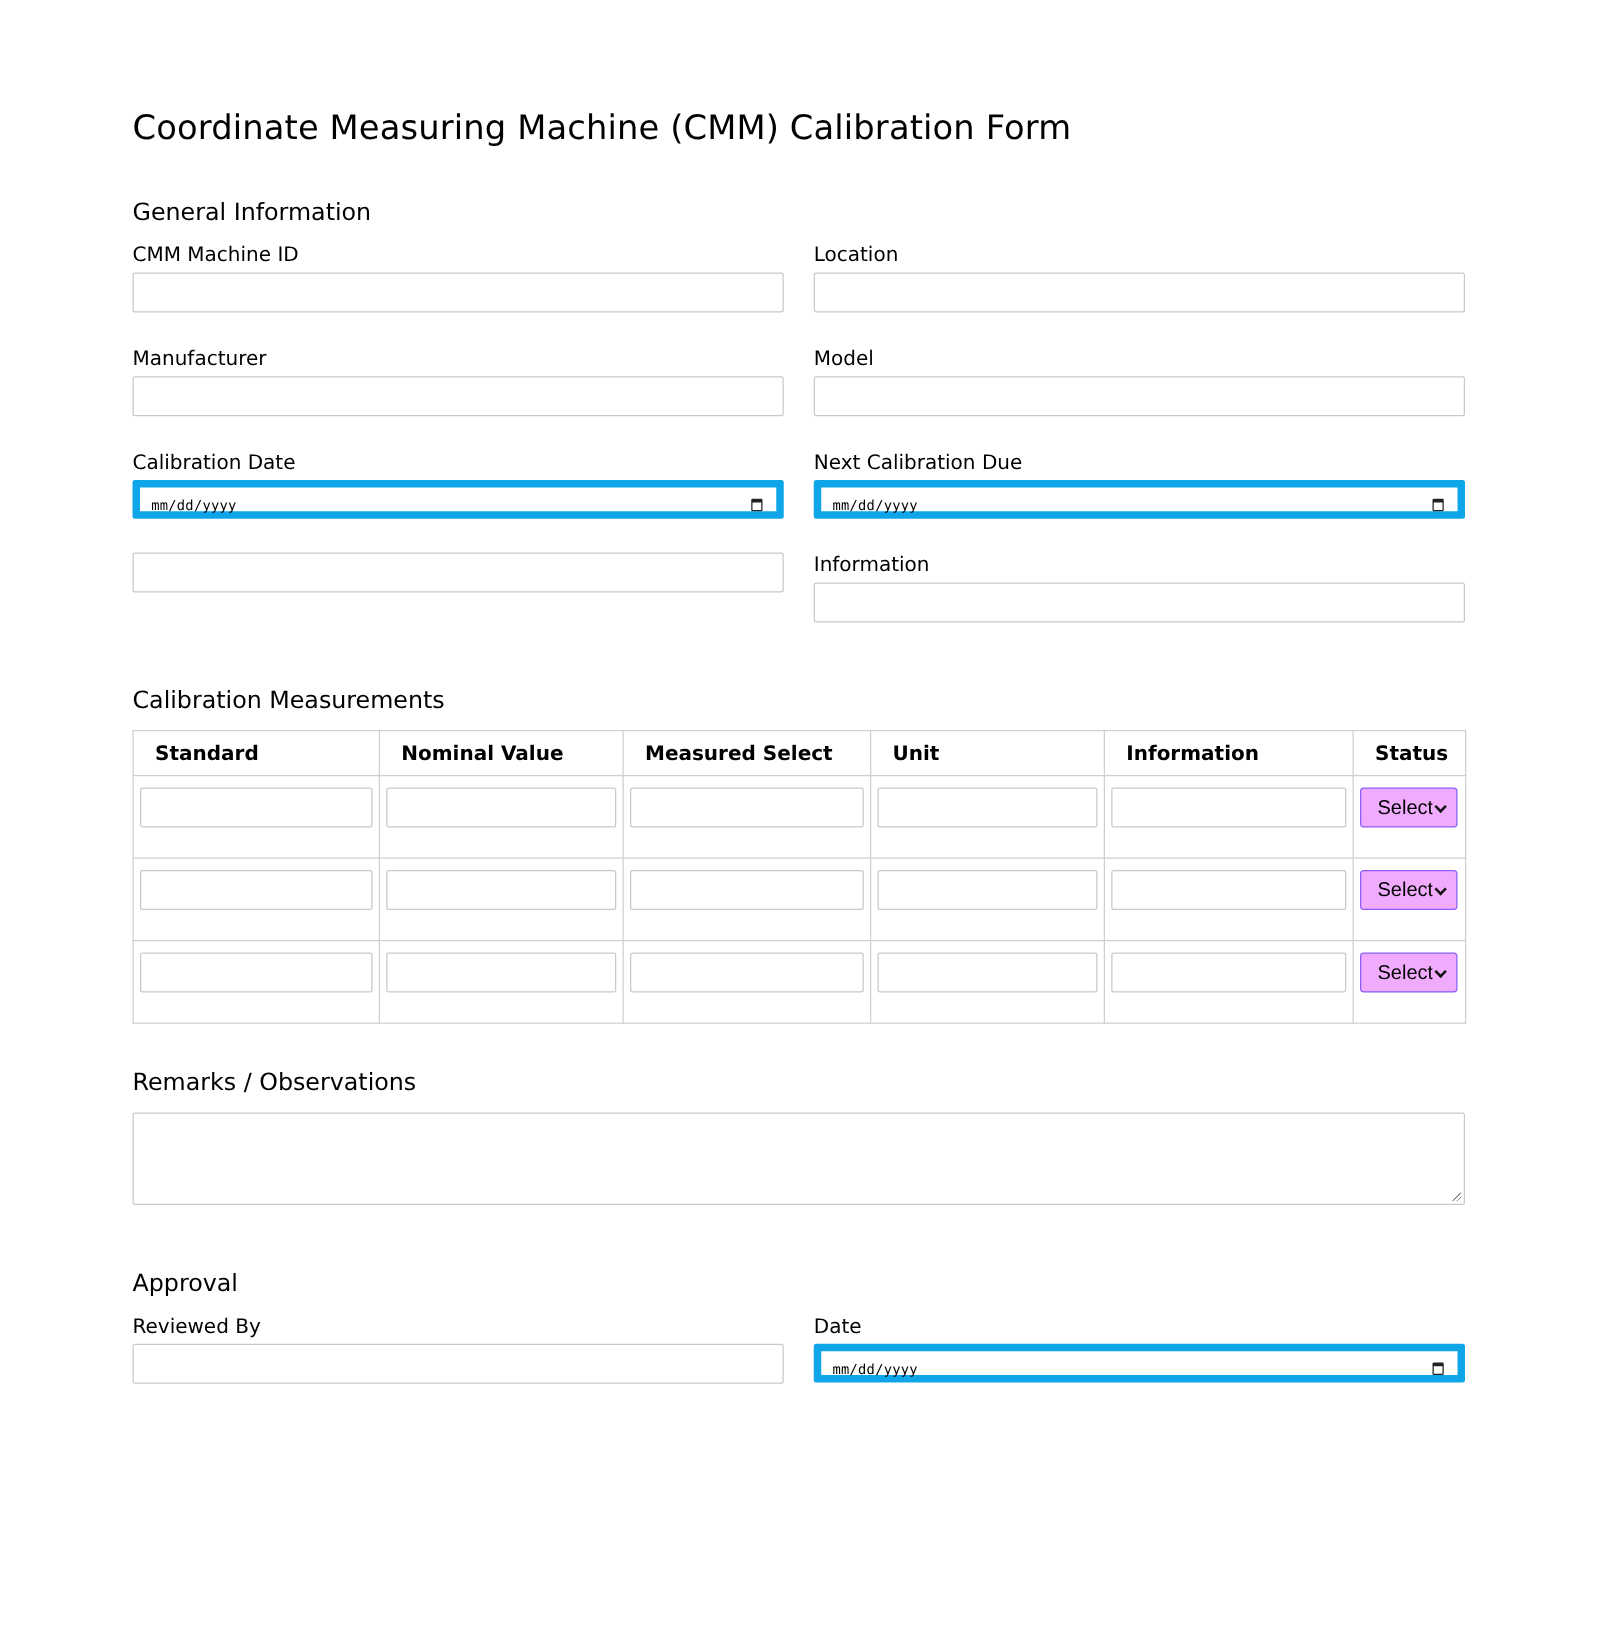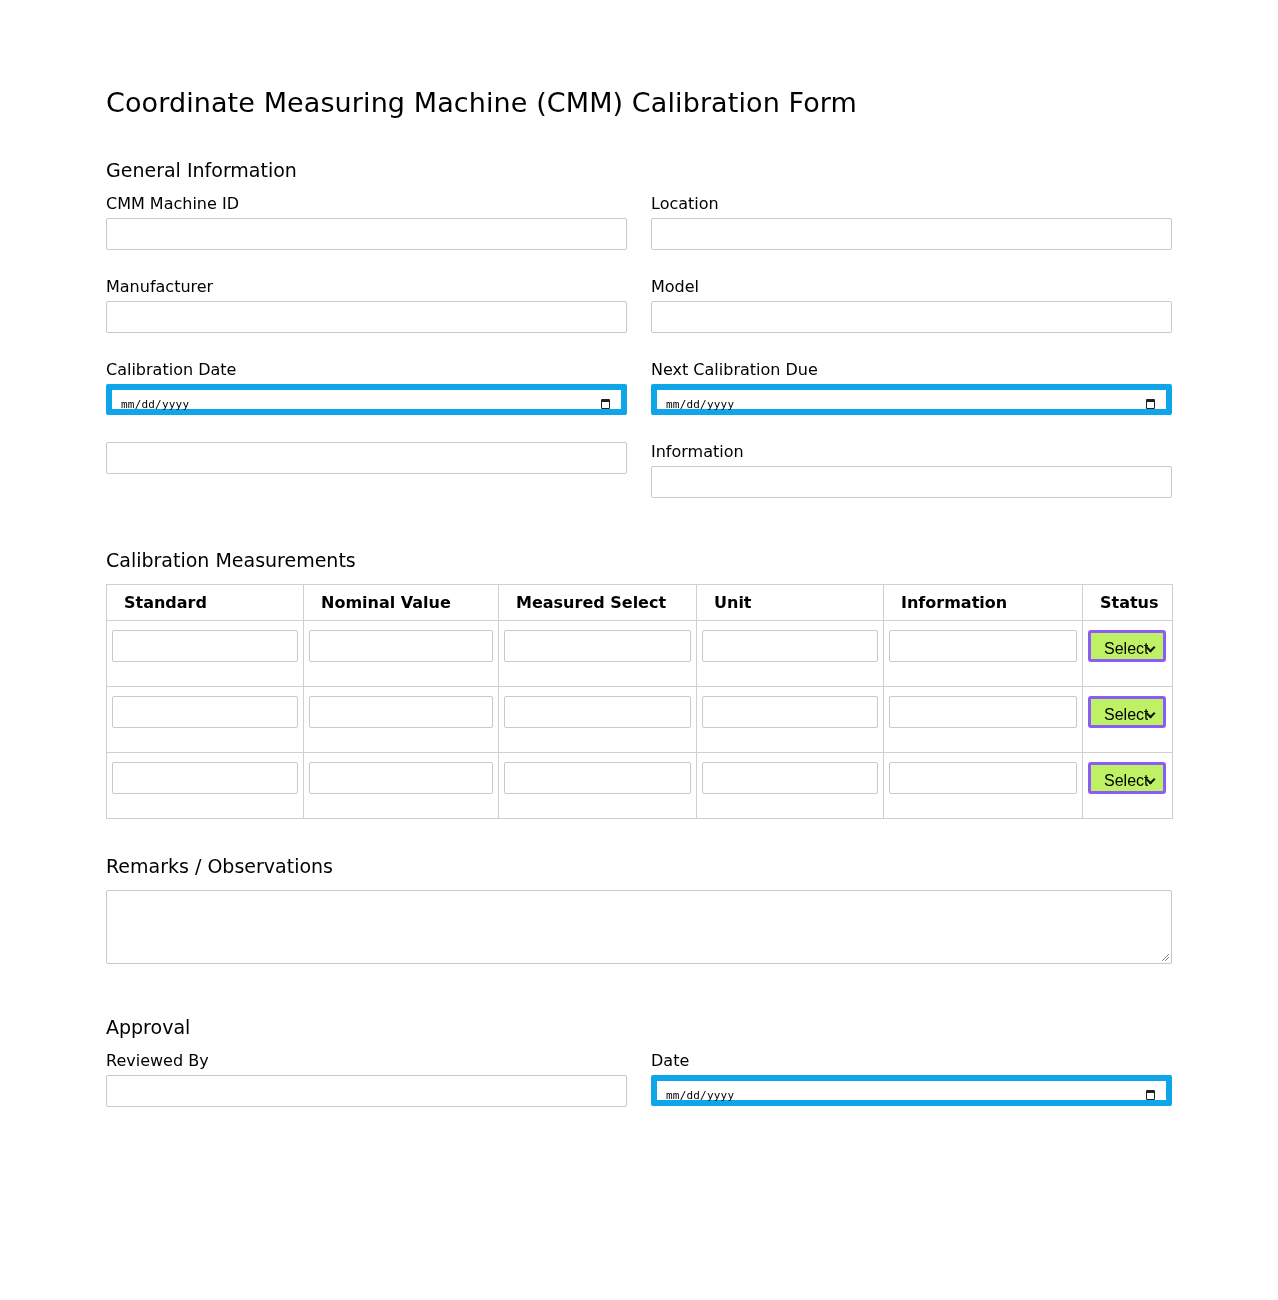--- a/index.html
+++ b/index.html
@@ -59,21 +59,21 @@
     }
     table.measure td {
       height: 66px; box-sizing: border-box; padding: 9px 5px 0 5px;
     }
     .cell-input {
       box-sizing: border-box; width: 100%; height: 32px;
       border: 1px solid #c9c9c9; border-radius: 2px; background: #fff; display: block;
     }
     .status-select {
       box-sizing: border-box; width: 78px; height: 32px;
-      border: 3px solid #8b5cf6; border-radius: 3px; background: #bef264;
+      border: 1px solid #8b5cf6; border-radius: 3px; background: #f0abfc;
       position: relative; display: block; overflow: hidden;
     }
     .status-select .sel-text {
       position: absolute; left: 13px; top: 7px;
       font-family: "Liberation Sans", sans-serif; font-size: 16px; white-space: nowrap;
       width: 44px; overflow: hidden;
     }
     .status-select .chev {
       position: absolute; right: 9px; top: 11px; width: 5px; height: 5px;
       border-right: 2px solid #111; border-bottom: 2px solid #111;

